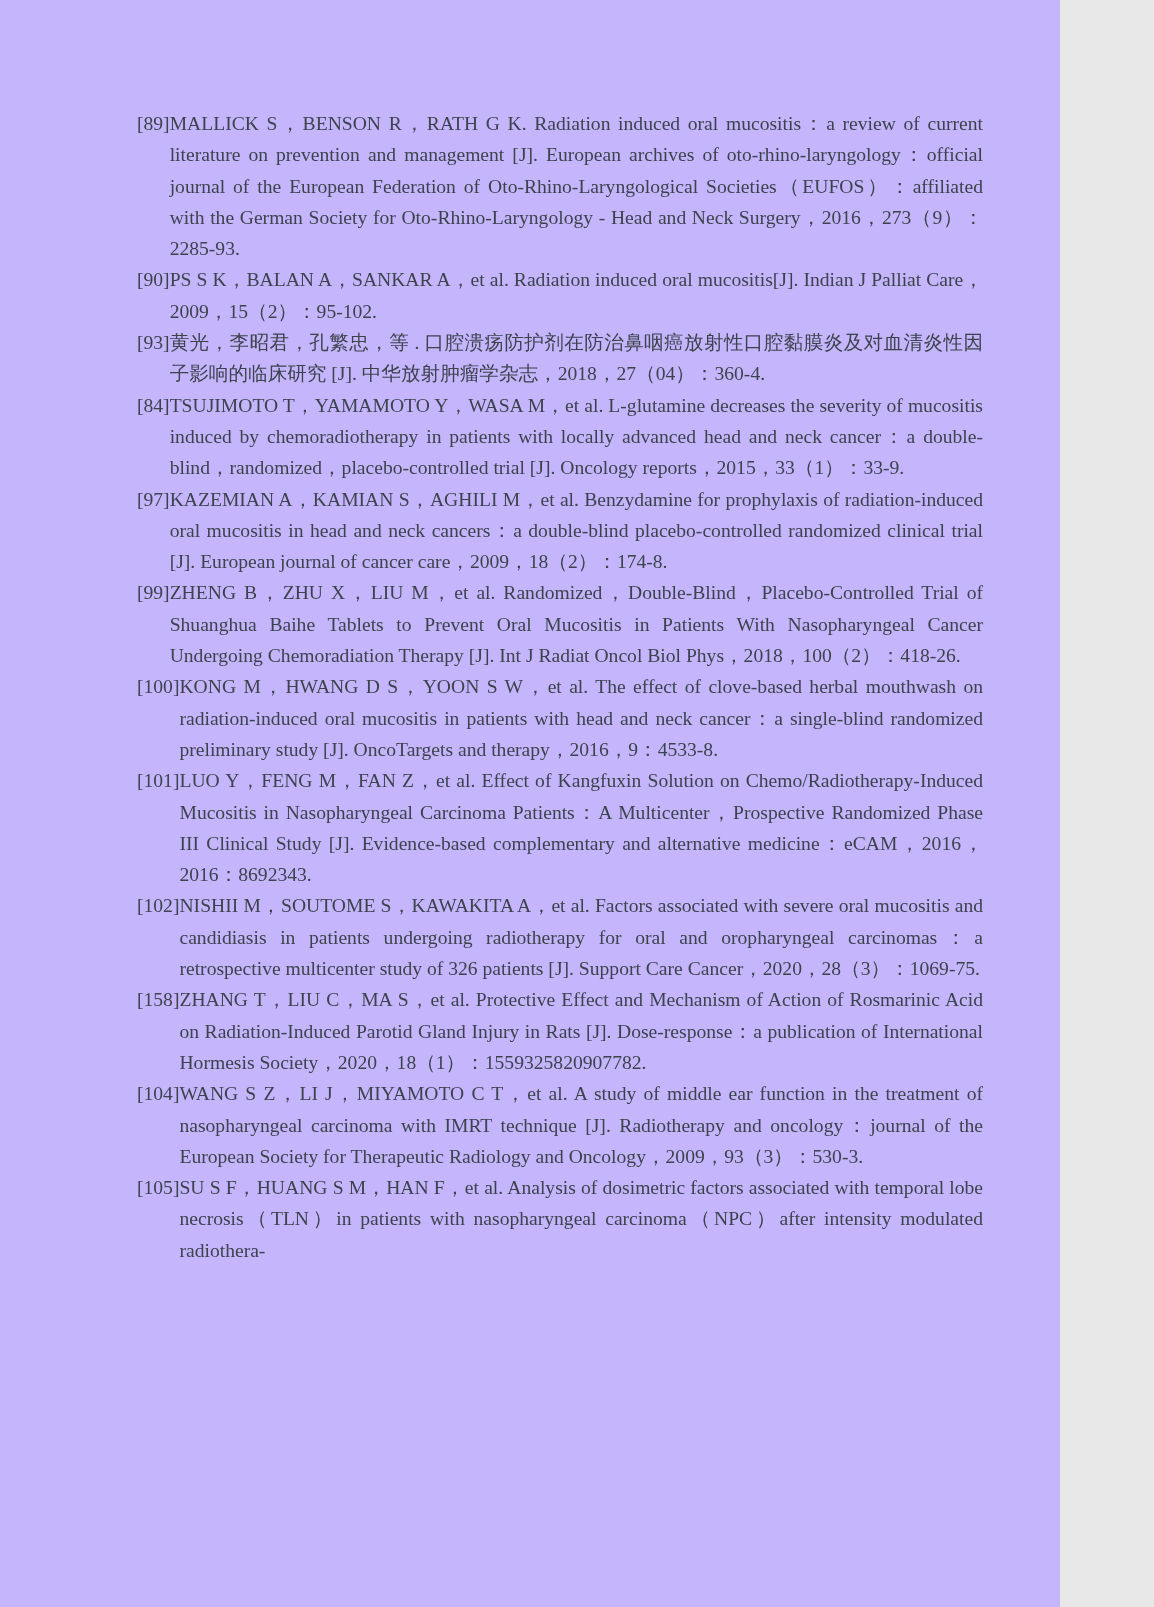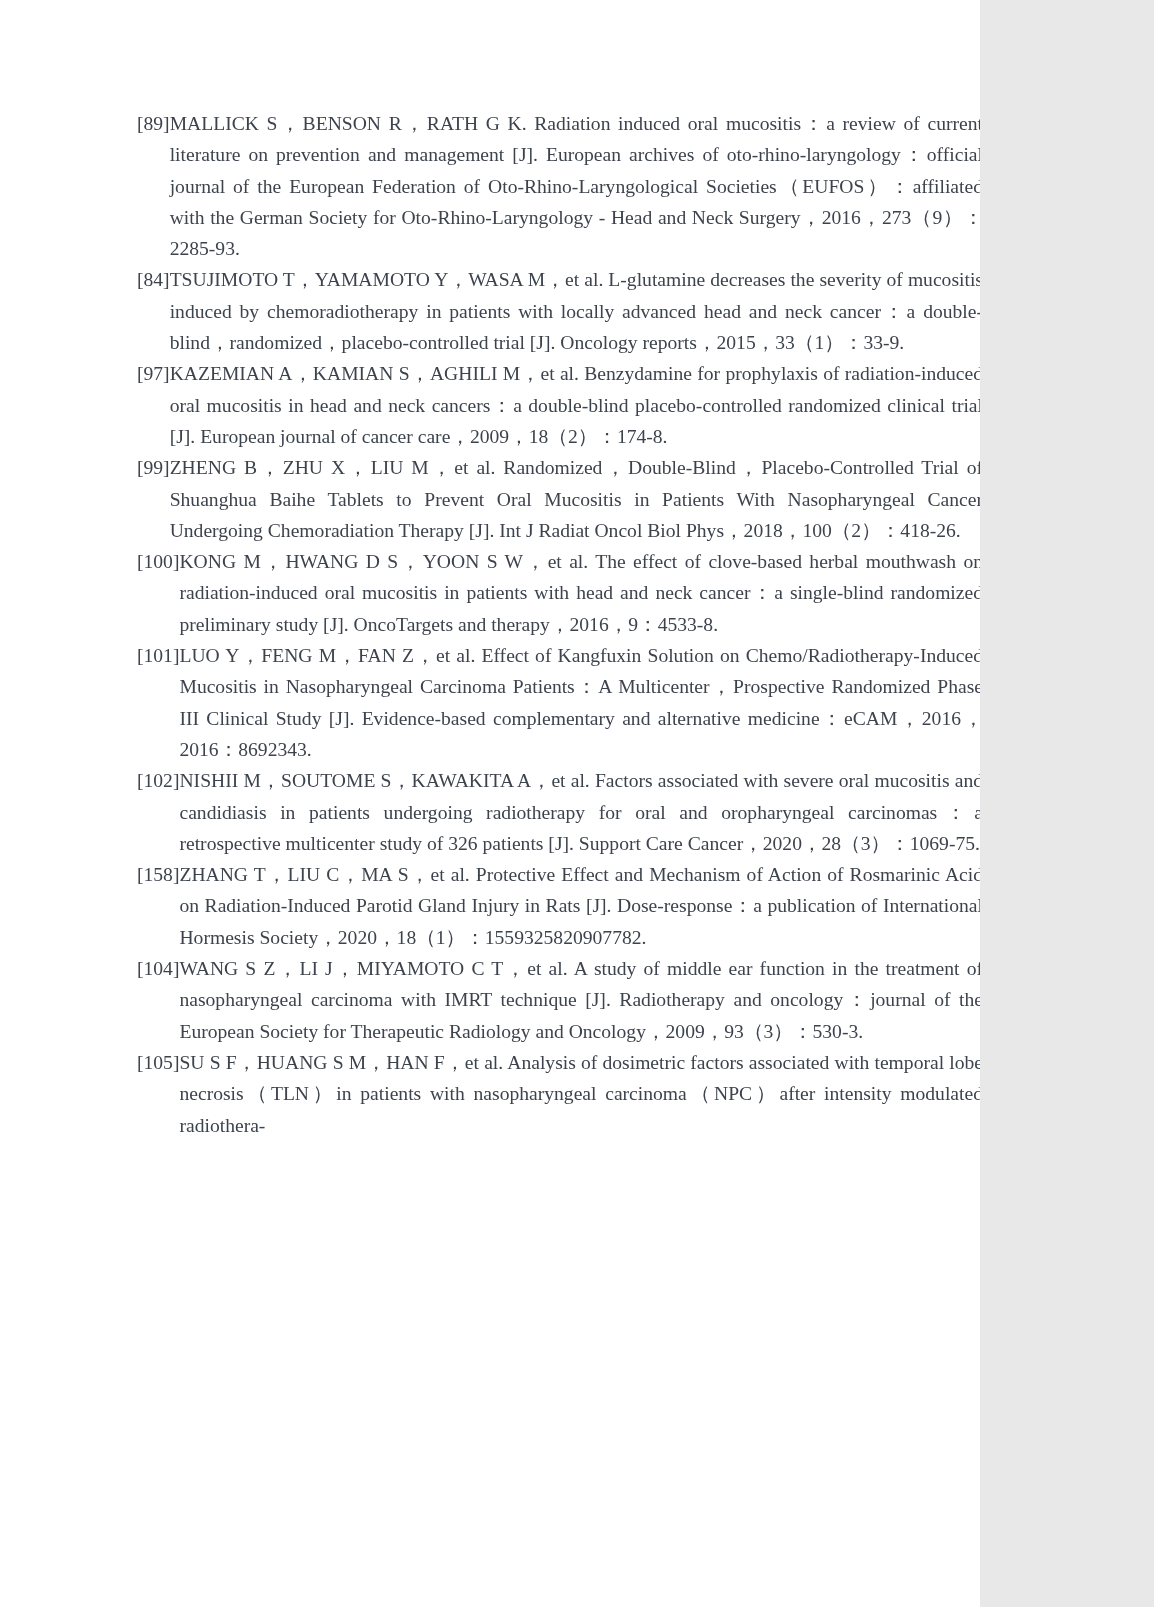--- a/index.html
+++ b/index.html
@@ -1,19 +1,19 @@
 <!DOCTYPE html>
 <html><head>
 <meta charset="utf-8">
 <style>
   html,body { margin:0; padding:0; background:#e8e8e8; }
   .page {
     position:relative;
-    width:980px; height:1607px;
-    background:#ffffff;
+    width:1060px; height:1607px;
+    background:#c4b5fd;
     overflow:hidden;
     font-family:"Liberation Serif","DejaVu Serif",serif;
   }
   
   .refs {
     position:absolute;
     left:137px; top:108px;
     width:846px;
     color:#3d434d;
     font-size:19.6px;
@@ -76,20 +76,28 @@
 <body>
 
 <div class="page">
 
   <main class="refs">
     <div class="ref">
         <span class="ref-label">[89]</span>
         <div class="ref-text">MALLICK S，BENSON R，RATH G K. Radiation induced oral mucositis：a review of current literature on prevention and management [J]. European archives of oto-rhino-laryngology：official journal of the European Federation of Oto-Rhino-Laryngological Societies（EUFOS）：affiliated with the German Society for Oto-Rhino-Laryngology - Head and Neck Surgery，2016，273（9）：2285-93.</div>
       </div>
       <div class="ref">
+        <span class="ref-label">[90]</span>
+        <div class="ref-text">PS S K，BALAN A，SANKAR A，et al. Radiation induced oral mucositis[J]. Indian J Palliat Care，2009，15（2）：95-102.</div>
+      </div>
+      <div class="ref">
+        <span class="ref-label">[93]</span>
+        <div class="ref-text">黄光，李昭君，孔繁忠，等 . 口腔溃疡防护剂在防治鼻咽癌放射性口腔黏膜炎及对血清炎性因子影响的临床研究 [J]. 中华放射肿瘤学杂志，2018，27（04）：360-4.</div>
+      </div>
+      <div class="ref">
         <span class="ref-label">[84]</span>
         <div class="ref-text">TSUJIMOTO T，YAMAMOTO Y，WASA M，et al. L-glutamine decreases the severity of mucositis induced by chemoradiotherapy in patients with locally advanced head and neck cancer：a double-blind，randomized，placebo-controlled trial [J]. Oncology reports，2015，33（1）：33-9.</div>
       </div>
       <div class="ref">
         <span class="ref-label">[97]</span>
         <div class="ref-text">KAZEMIAN A，KAMIAN S，AGHILI M，et al. Benzydamine for prophylaxis of radiation-induced oral mucositis in head and neck cancers：a double-blind placebo-controlled randomized clinical trial [J]. European journal of cancer care，2009，18（2）：174-8.</div>
       </div>
       <div class="ref">
         <span class="ref-label">[99]</span>
         <div class="ref-text">ZHENG B，ZHU X，LIU M，et al. Randomized，Double-Blind，Placebo-Controlled Trial of Shuanghua Baihe Tablets to Prevent Oral Mucositis in Patients With Nasopharyngeal Cancer Undergoing Chemoradiation Therapy [J]. Int J Radiat Oncol Biol Phys，2018，100（2）：418-26.</div>

